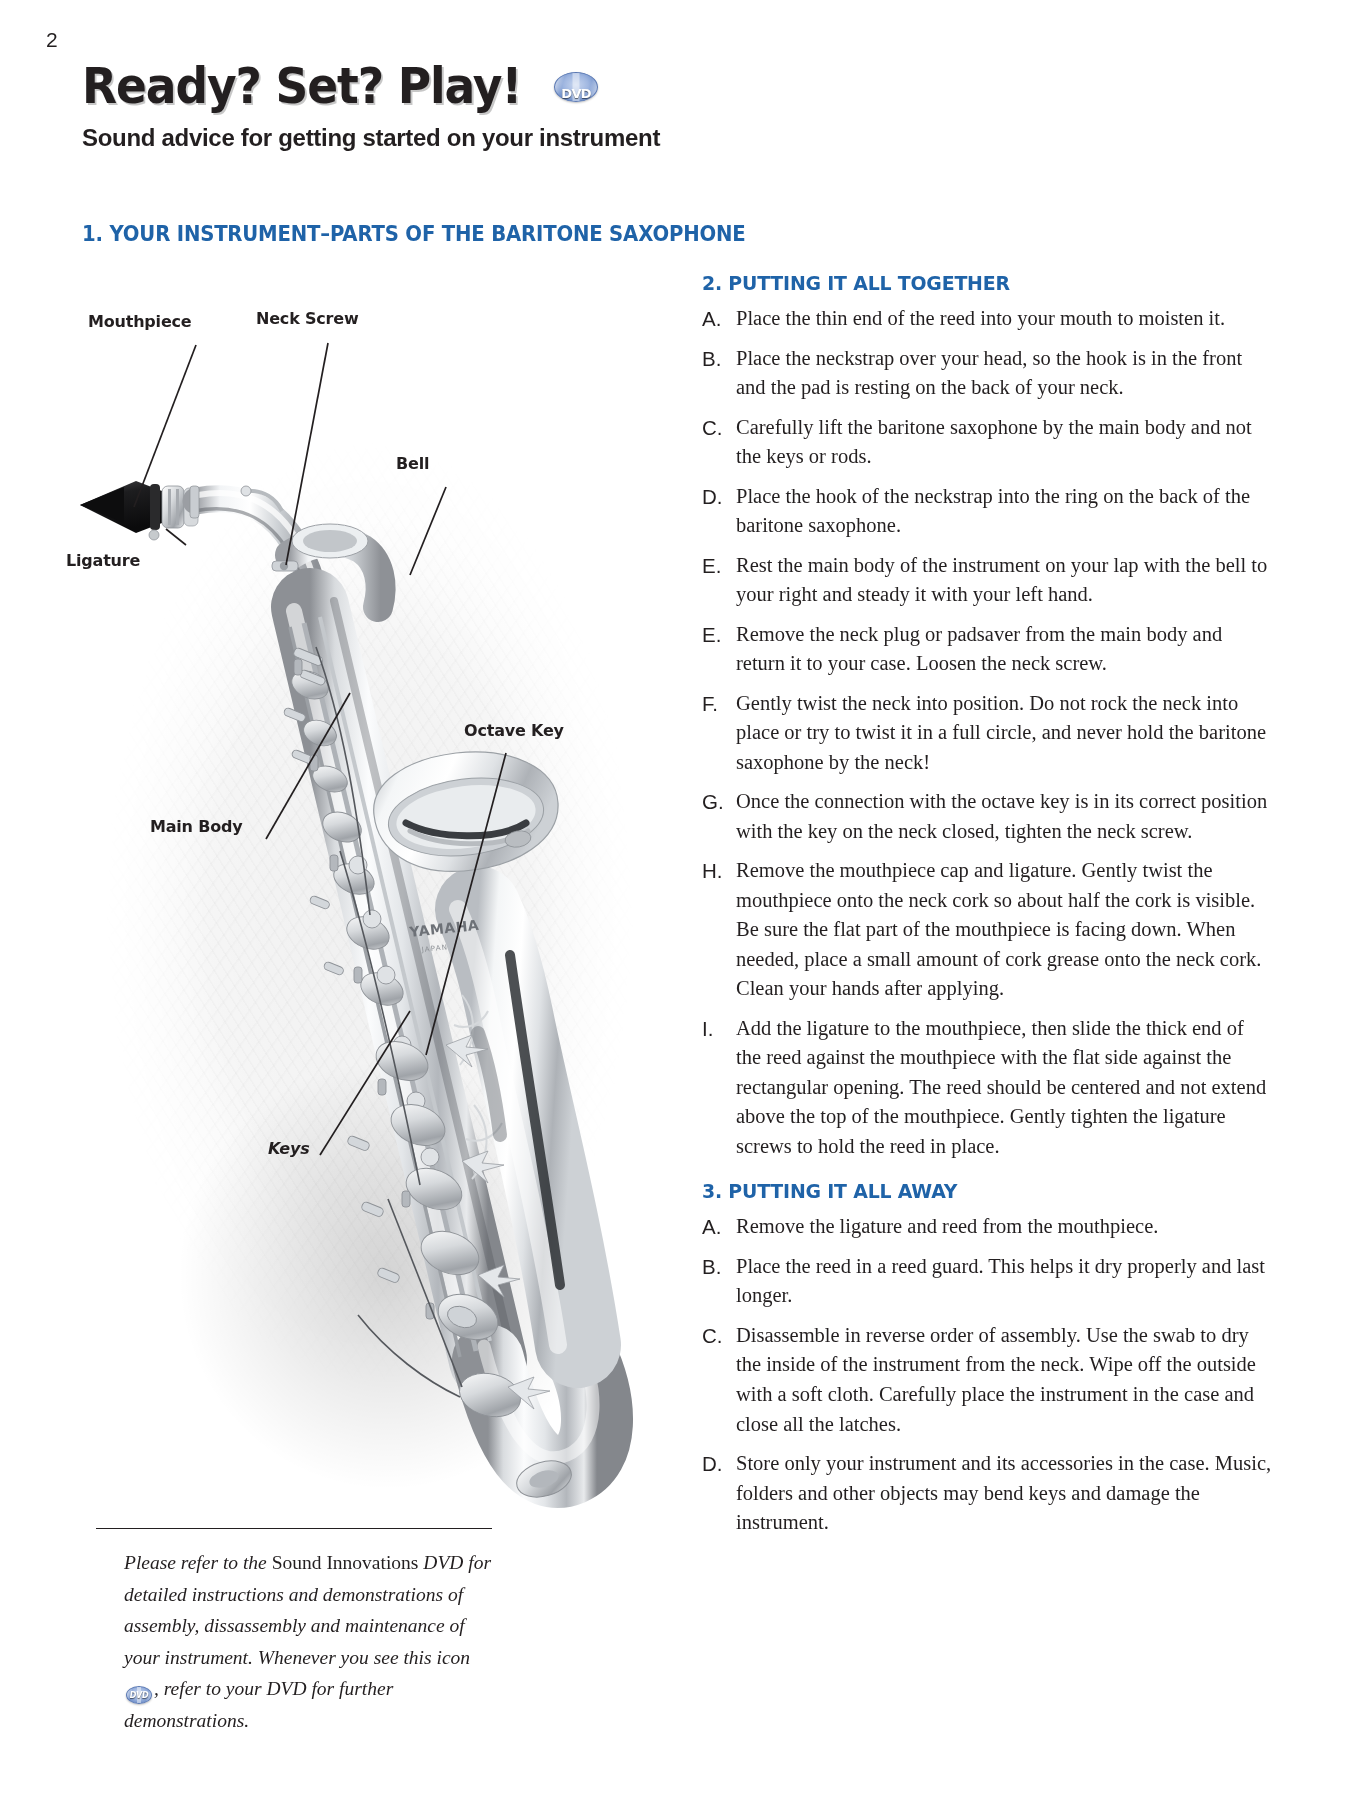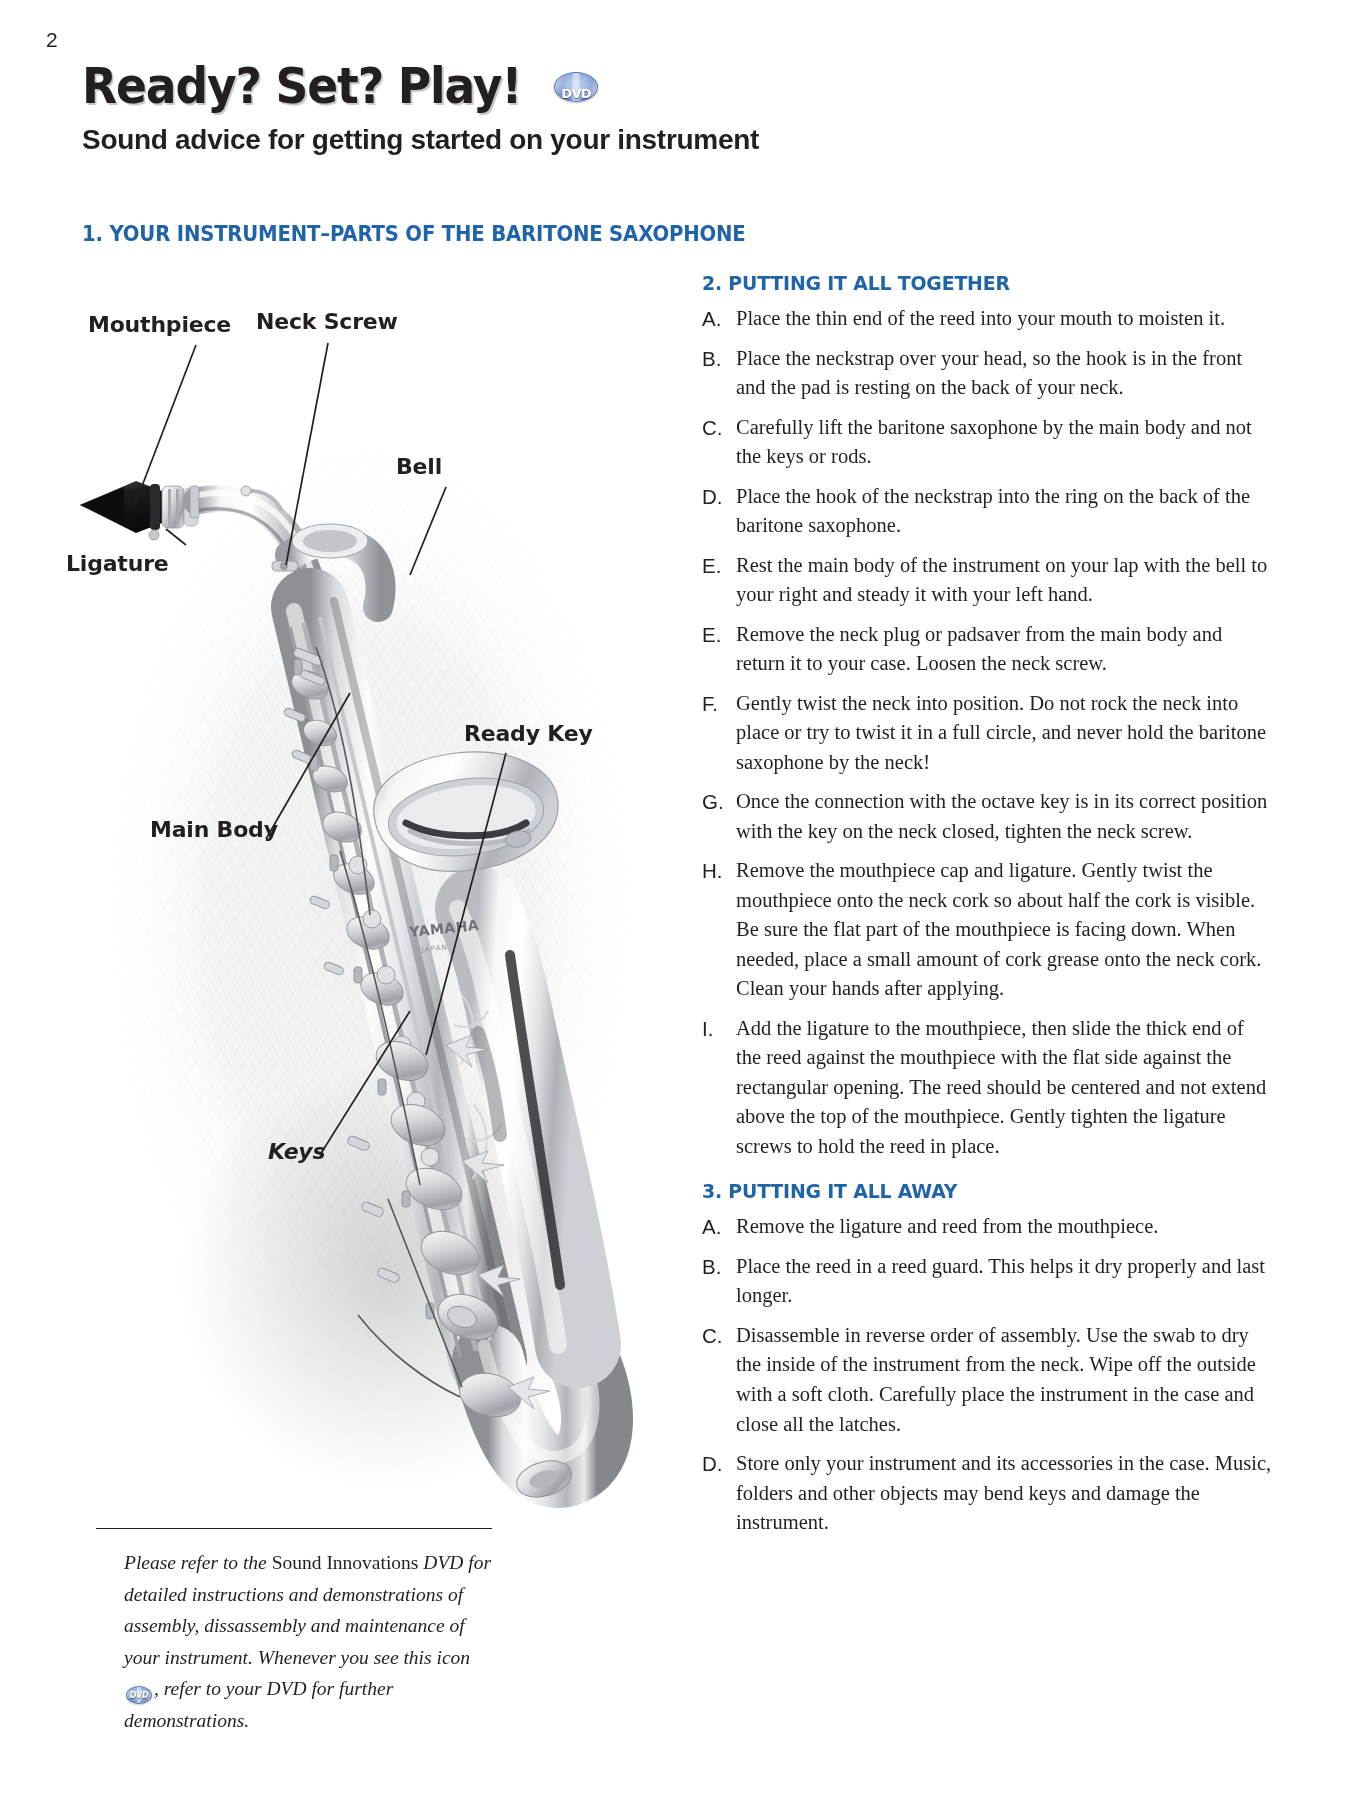--- a/index.html
+++ b/index.html
@@ -32,21 +32,21 @@
     color:#231f20;
     line-height:1;
     transform:scaleX(0.93);
     transform-origin:left center;
     text-shadow:2px 2px 0 rgba(0,0,0,0.22);
   }
   .subtitle{
     margin-top:13px;
     font-family:"Liberation Sans", sans-serif;
     font-weight:bold;
-    font-size:28px;
+    font-size:24px;
     letter-spacing:-0.3px;
     color:#231f20;
   }
 
   
   .dvd-badge{
     width:44px; height:30px; border-radius:50%;
     background:
       linear-gradient(105deg, rgba(255,255,255,.85) 0%, rgba(255,255,255,0) 22%),
       linear-gradient(285deg, rgba(255,255,255,.75) 0%, rgba(255,255,255,0) 22%),
@@ -101,21 +101,21 @@
     -webkit-mask-image: radial-gradient(ellipse 52% 44% at 52% 52%, #000 0%, #000 52%, transparent 86%);
             mask-image: radial-gradient(ellipse 52% 44% at 52% 52%, #000 0%, #000 52%, transparent 86%);
   }
 
   svg.sax { position:absolute; inset:0; width:100%; height:100%; }
 
   .callout{
     position:absolute;
     font-family:"DejaVu Sans", sans-serif;
     font-weight:bold;
-    font-size:22px;
+    font-size:16px;
     letter-spacing:-0.2px;
     color:#231f20;
     white-space:nowrap;
   }
 
   
   .footnote{
     position:absolute; left:96px; top:1528px; width:404px;
   }
   .footnote-rule{
@@ -384,21 +384,21 @@
         <path d="M208,584 L292,438"></path>
 
         <path d="M262,900 L352,756"></path>
       </g>
     </svg>
 
     <div class="callout" style="left:30px; top:57px;">Mouthpiece</div>
     <div class="callout" style="left:198px; top:54px;">Neck Screw</div>
     <div class="callout" style="left:338px; top:199px;">Bell</div>
     <div class="callout" style="left:8px; top:296px;">Ligature</div>
-    <div class="callout" style="left:406px; top:466px;">Ready Key</div>
+    <div class="callout" style="left:406px; top:466px;">Octave Key</div>
     <div class="callout" style="left:92px; top:562px;">Main Body</div>
     <div class="callout" style="left:210px; top:884px;font-style:italic;">Keys</div>
   </div>
 
   <div class="footnote">
     <div class="footnote-rule"></div>
     <div class="footnote-text"><span>Please refer to the </span><span class="roman">Sound Innovations</span><span> DVD for detailed instructions and demonstrations of assembly, dissassembly and maintenance of your instrument. Whenever you see this icon </span><span class="dvd-badge inline">
           <span>DVD</span>
         </span><span>, refer to your DVD for further demonstrations.</span></div>
   </div>

